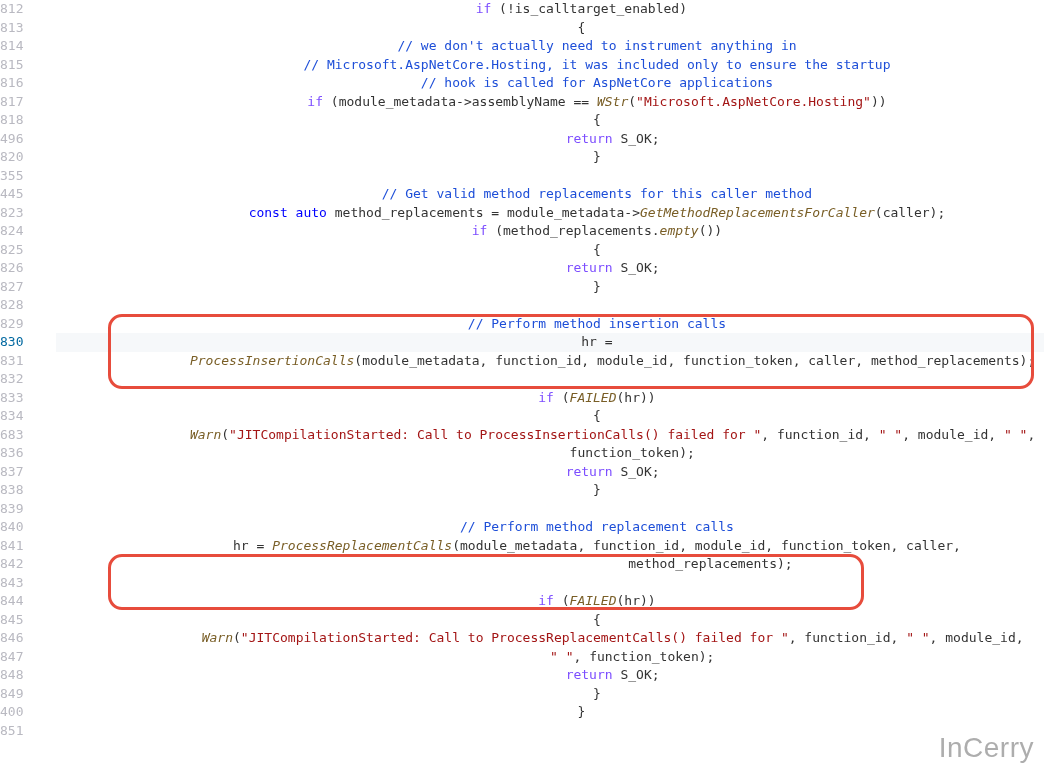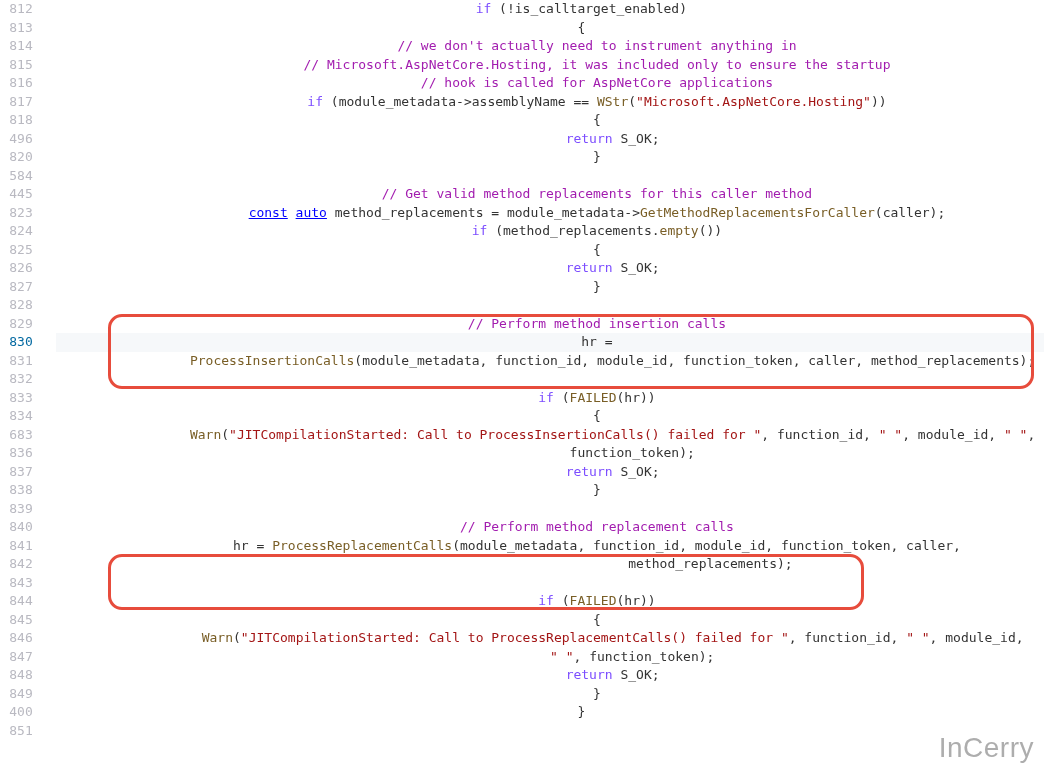--- a/index.html
+++ b/index.html
@@ -1,47 +1,47 @@
 <!DOCTYPE html>
 <html><head>
 <meta charset="utf-8">
 <style>
   html,body{margin:0;padding:0;background:#fff;font-family:Consolas,Menlo,"DejaVu Sans Mono","Courier New",monospace;font-size:13px;color:#333;line-height:18.5px;}
   .wrap{position:relative;width:1044px;height:763px;overflow:hidden;}
-  .gutter{position:absolute;left:0;top:0;width:56px;text-align:center;color:#b9b9c1;user-select:none;}
+  .gutter{position:absolute;left:0;top:0;width:56px;text-align:left;color:#b9b9c1;user-select:none;}
   .gutter div{height:18.5px;padding-right:14px;}
   .gutter .hl{color:#0369a1;}
   .code{position:absolute;left:56px;top:0;right:0;white-space:pre;}
   .line{height:18.5px;text-align:center;}
   .line.hl{background:#f6f8fa;}
-  .kw{color:#0000ff;text-decoration:underline;}
+  .kw{color:#0000ff;}
   .str{color:#a31515;}
-  .fn{color:#795e26;}
-  .cm{color:#a21caf;}
+  .fn{color:#795e26;font-style:italic;}
+  .cm{color:#1d4ed8;}
   .ctl{color:#7c4dff;}
   .hilite{position:absolute;border:3px solid #e74c3c;border-radius:14px;pointer-events:none;}
   .hl1{left:108px;top:314px;width:920px;height:69px;}
   .hl2{left:108px;top:554px;width:750px;height:50px;}
   .watermark{position:absolute;right:10px;bottom:6px;color:#999;font-family:Arial,Helvetica,sans-serif;font-size:28px;font-weight:300;letter-spacing:0.5px;opacity:.8;user-select:none;pointer-events:none;text-align:center;}
 </style>
 </head>
 <body>
 
 <div class="wrap">
   <div class="gutter" id="gutter">
       <div>812</div>
       <div>813</div>
       <div>814</div>
       <div>815</div>
       <div>816</div>
       <div>817</div>
       <div>818</div>
       <div>496</div>
       <div>820</div>
-      <div>584</div>
+      <div>355</div>
       <div>445</div>
       <div>823</div>
       <div>824</div>
       <div>825</div>
       <div>826</div>
       <div>827</div>
       <div>828</div>
       <div>829</div>
       <div class="hl">830</div>
       <div>831</div>

